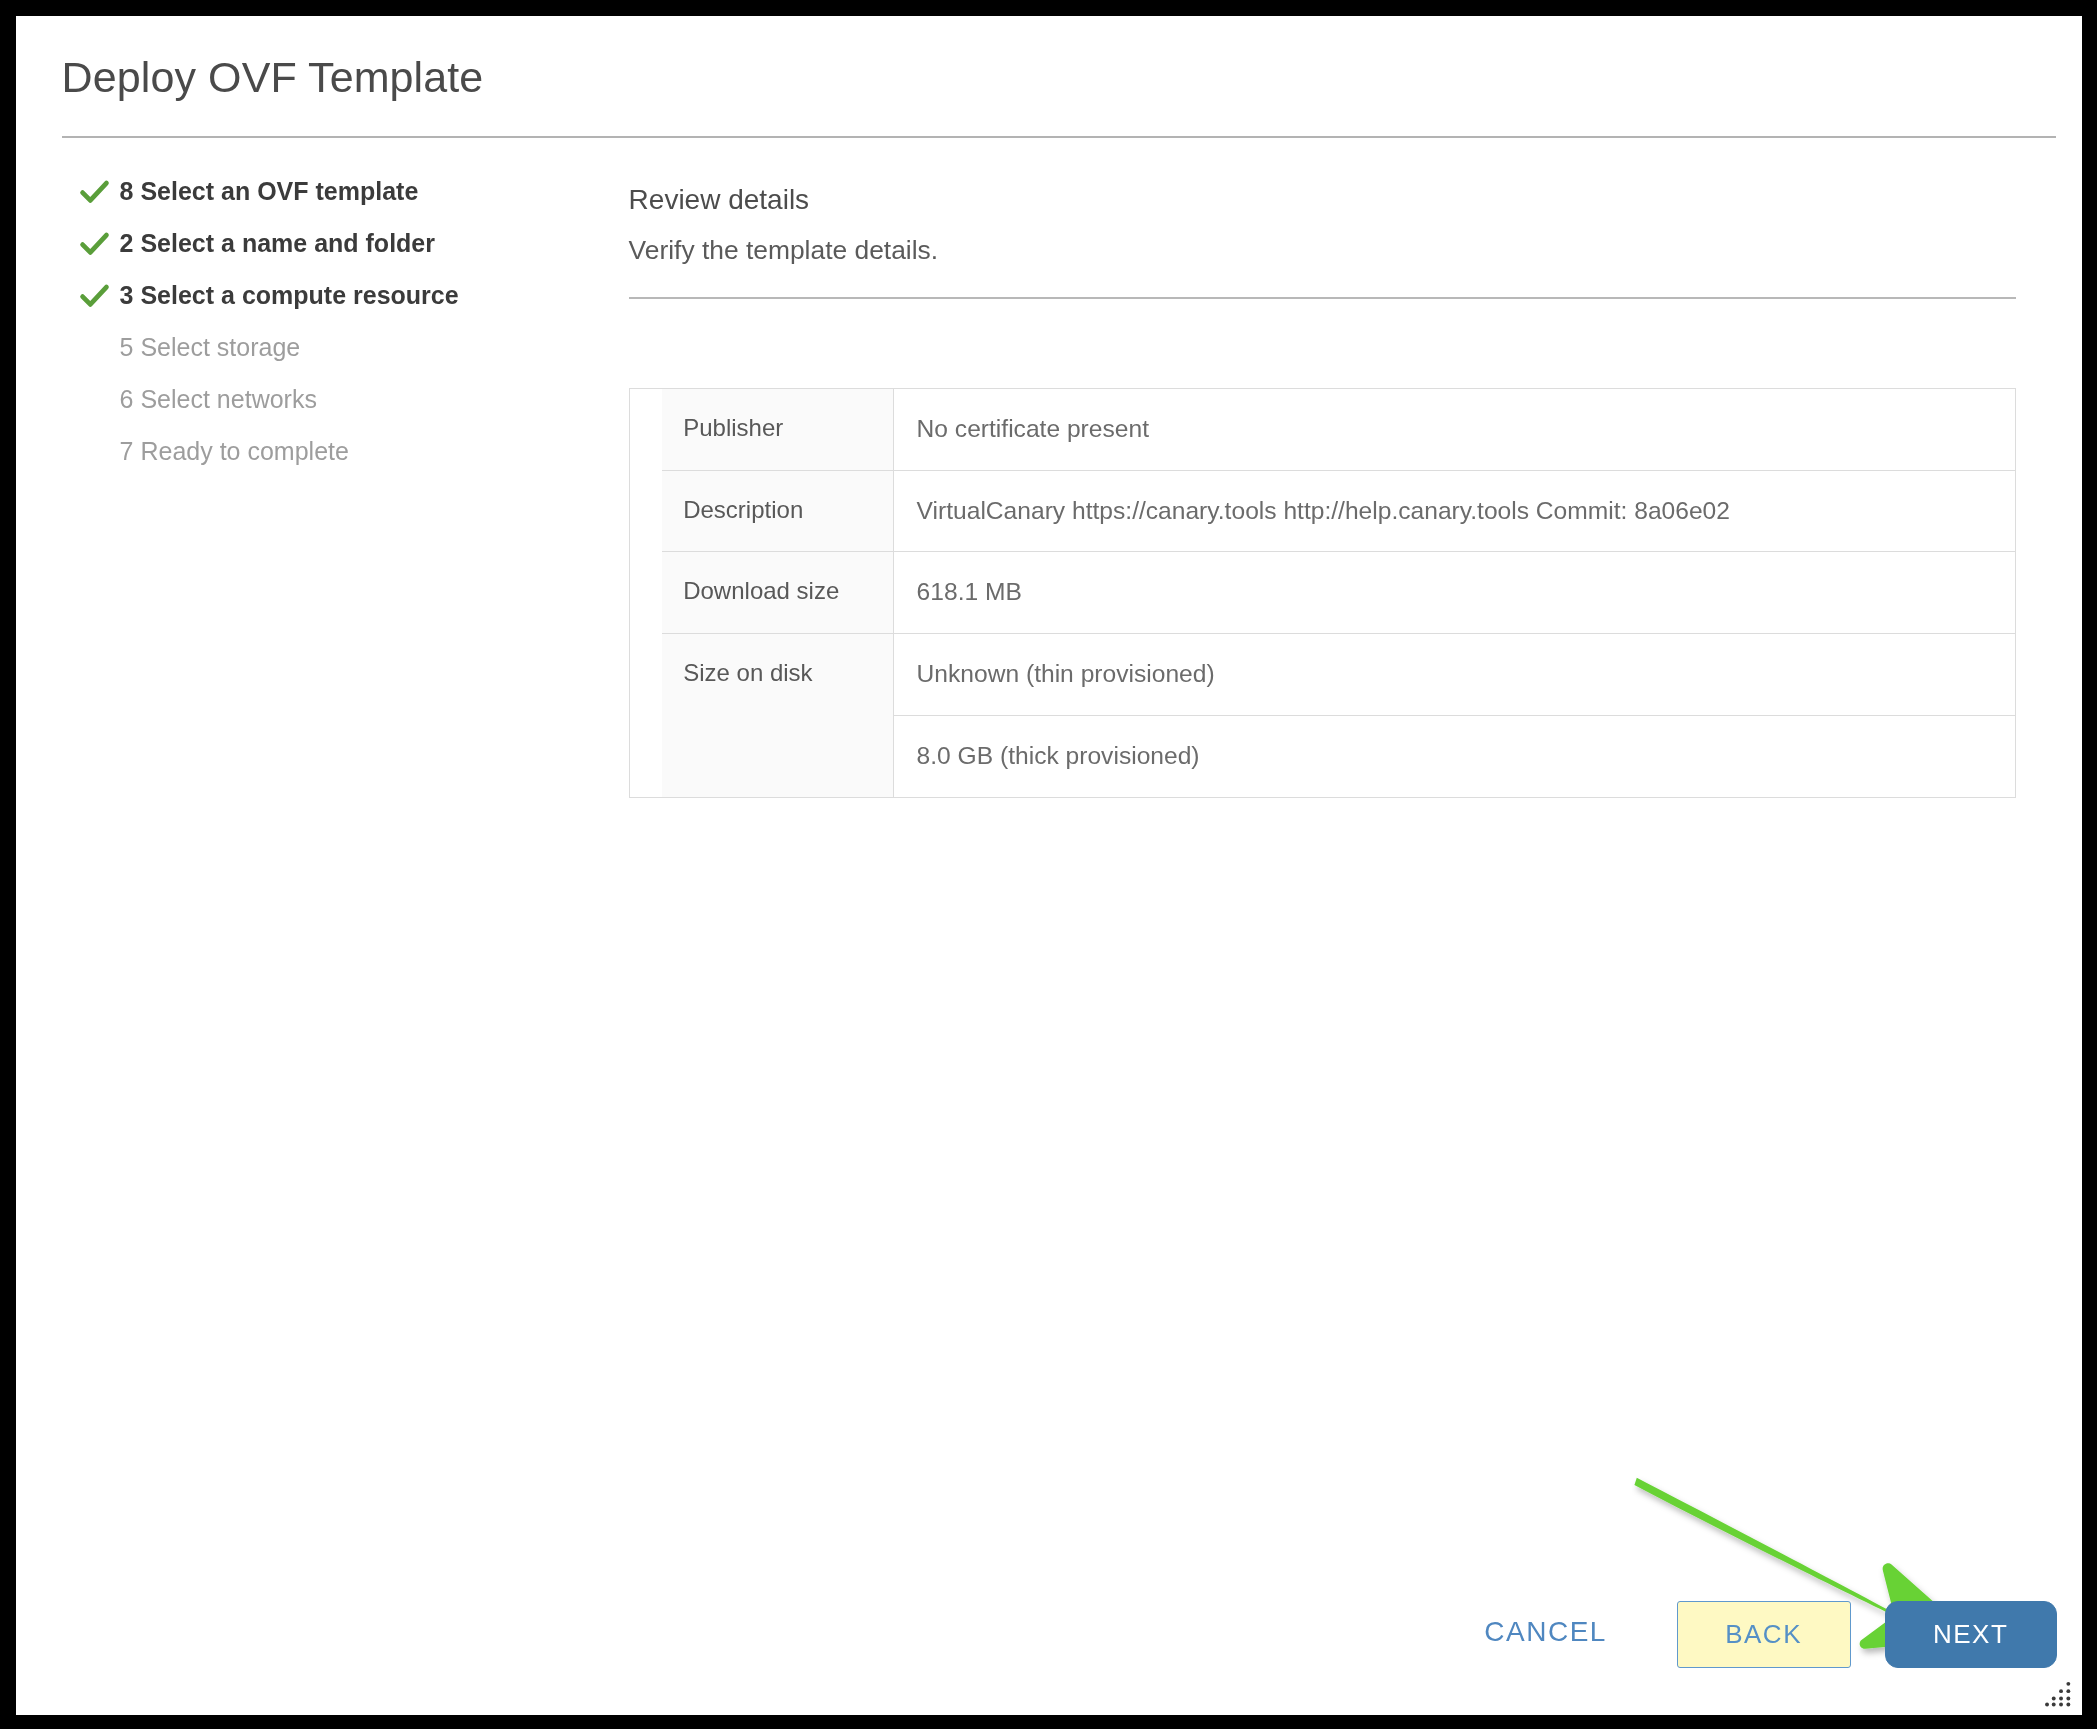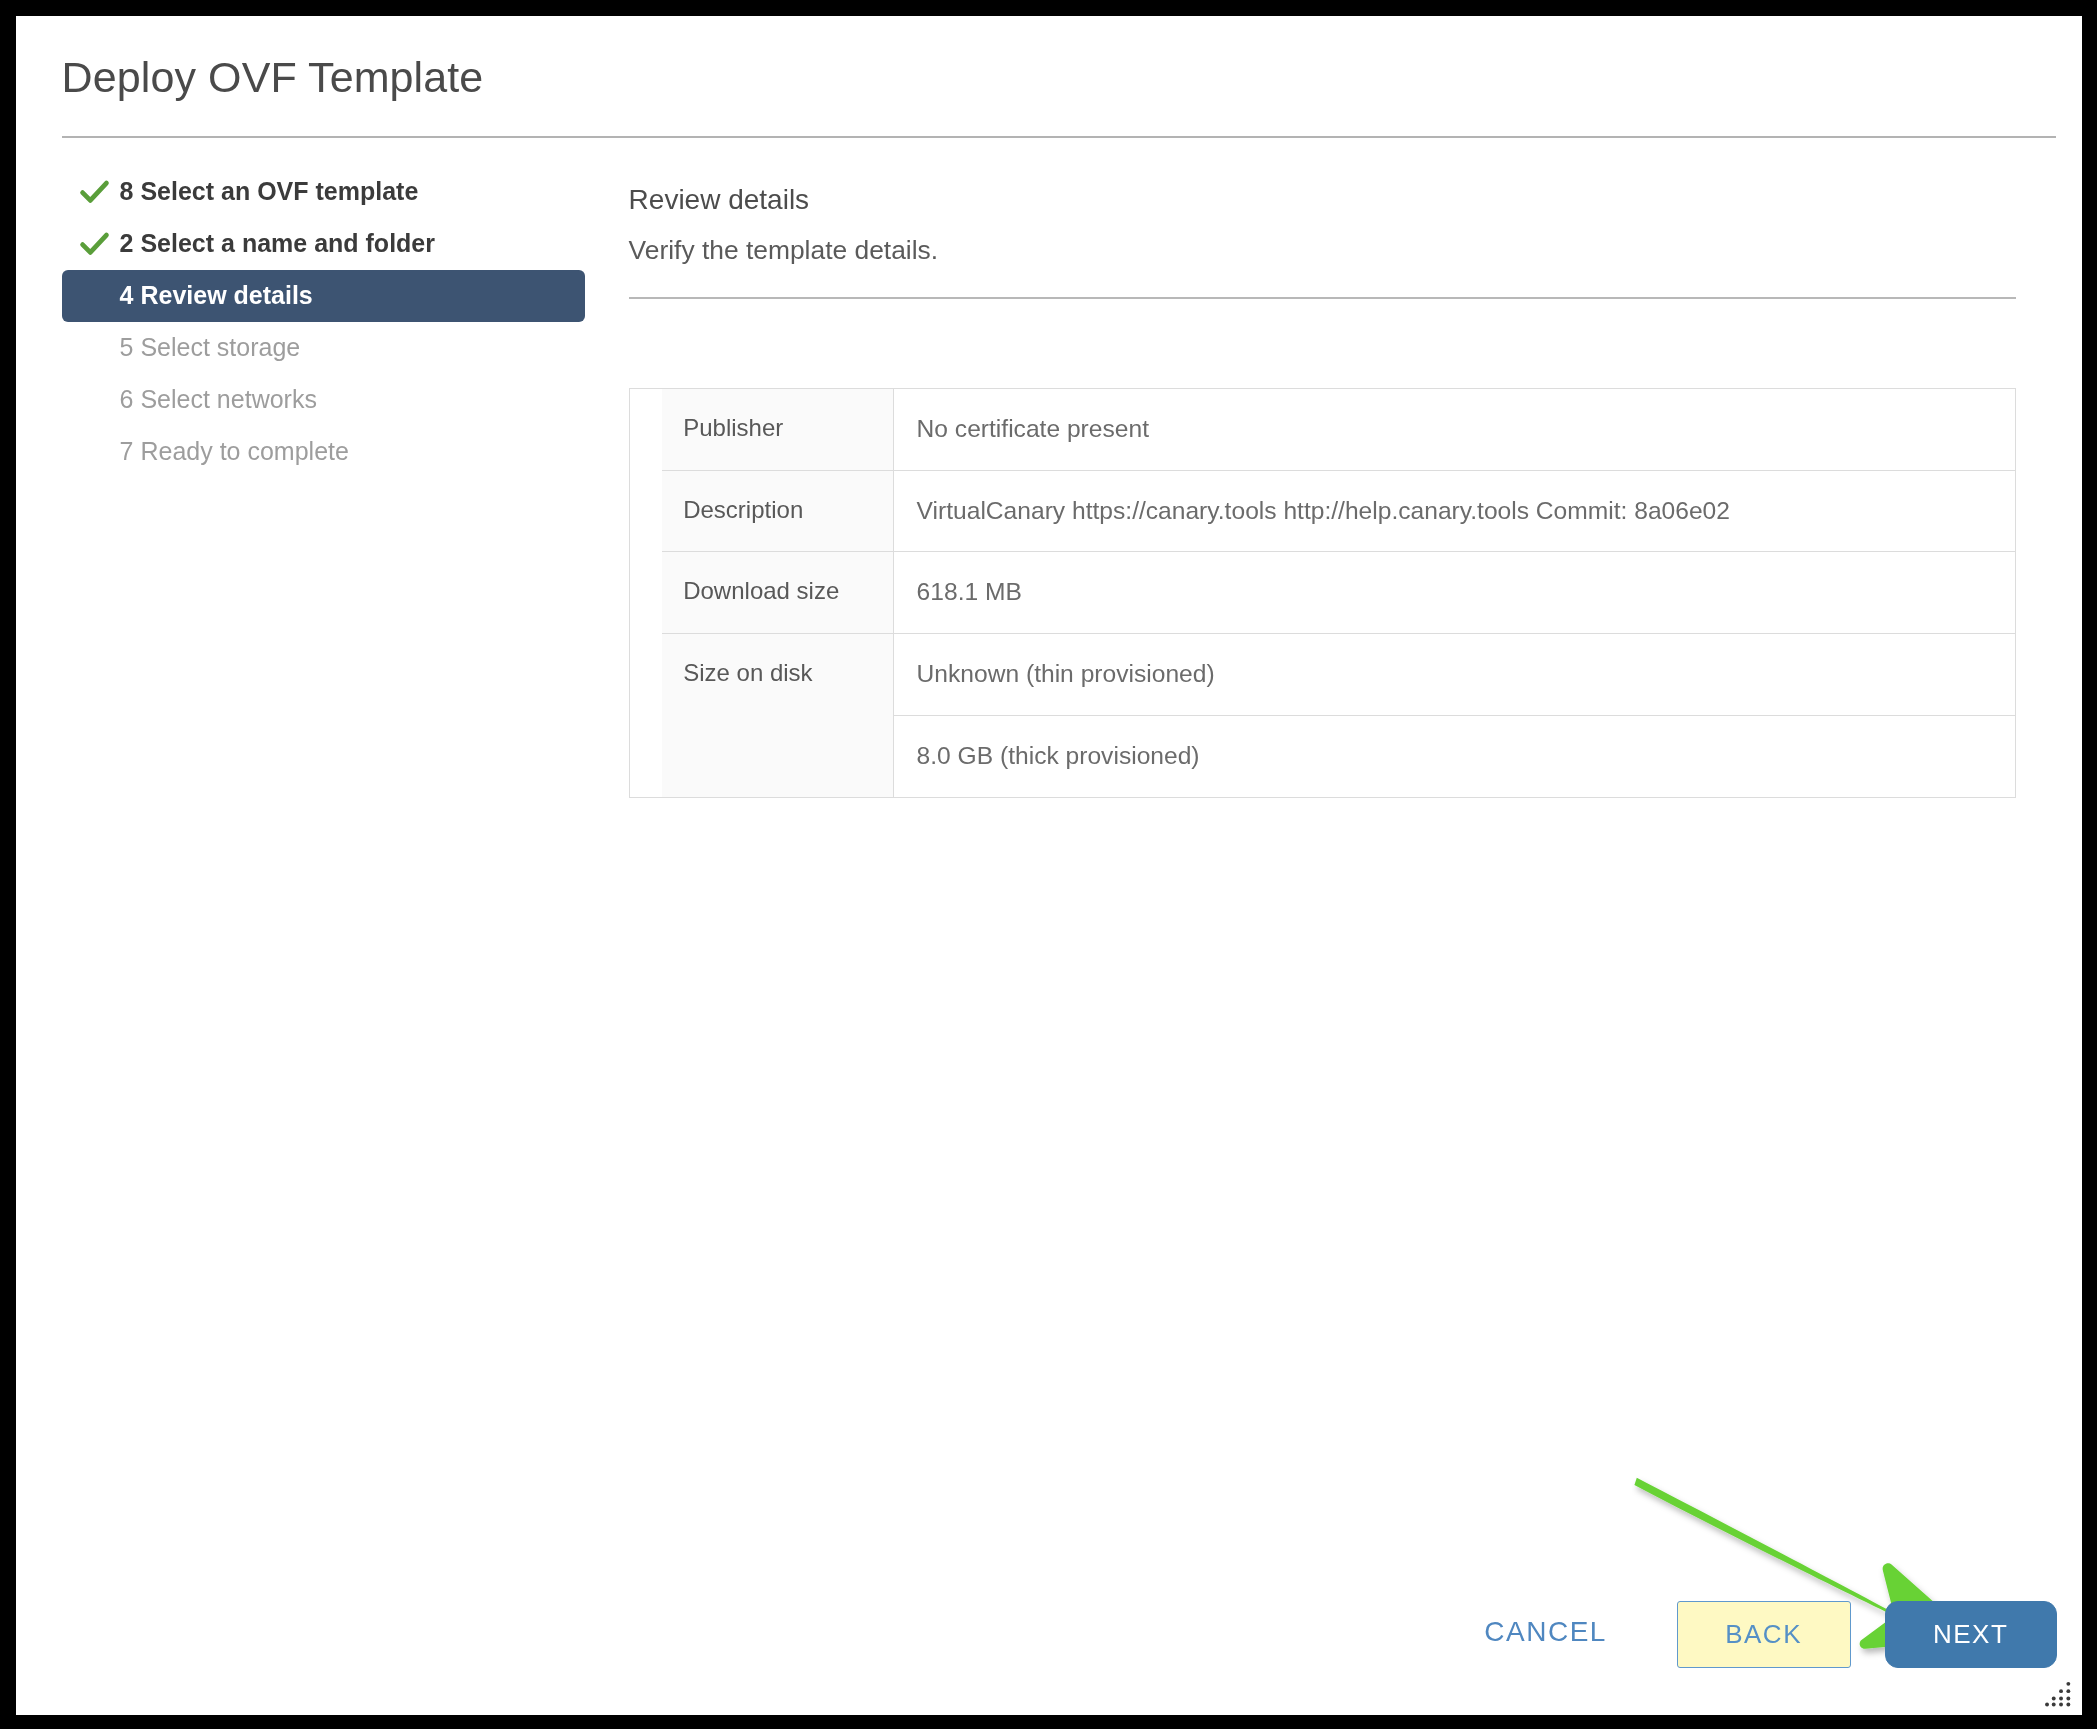--- a/index.html
+++ b/index.html
@@ -294,24 +294,29 @@
 
       <div class="step done">
         <span class="check">
           <svg viewBox="0 0 52 52" width="31" height="31" aria-hidden="true">
             <path d="M6 27 L19 40 L46 11" fill="none" stroke="#5a9e3a" stroke-width="8" stroke-linecap="round" stroke-linejoin="round"></path>
           </svg>
         </span>
         <span class="step-label">2 Select a name and folder</span>
       </div>
 
-
-      <div class="step active">
-        <span class="step-label">4 Review details</span>
-      </div>
+      <div class="step done">
+        <span class="check">
+          <svg viewBox="0 0 52 52" width="31" height="31" aria-hidden="true">
+            <path d="M6 27 L19 40 L46 11" fill="none" stroke="#5a9e3a" stroke-width="8" stroke-linecap="round" stroke-linejoin="round"></path>
+          </svg>
+        </span>
+        <span class="step-label">3 Select a compute resource</span>
+      </div>
+
 
       <div class="step pending">
         <span class="step-label">5 Select storage</span>
       </div>
 
       <div class="step pending">
         <span class="step-label">6 Select networks</span>
       </div>
 
       <div class="step pending">

